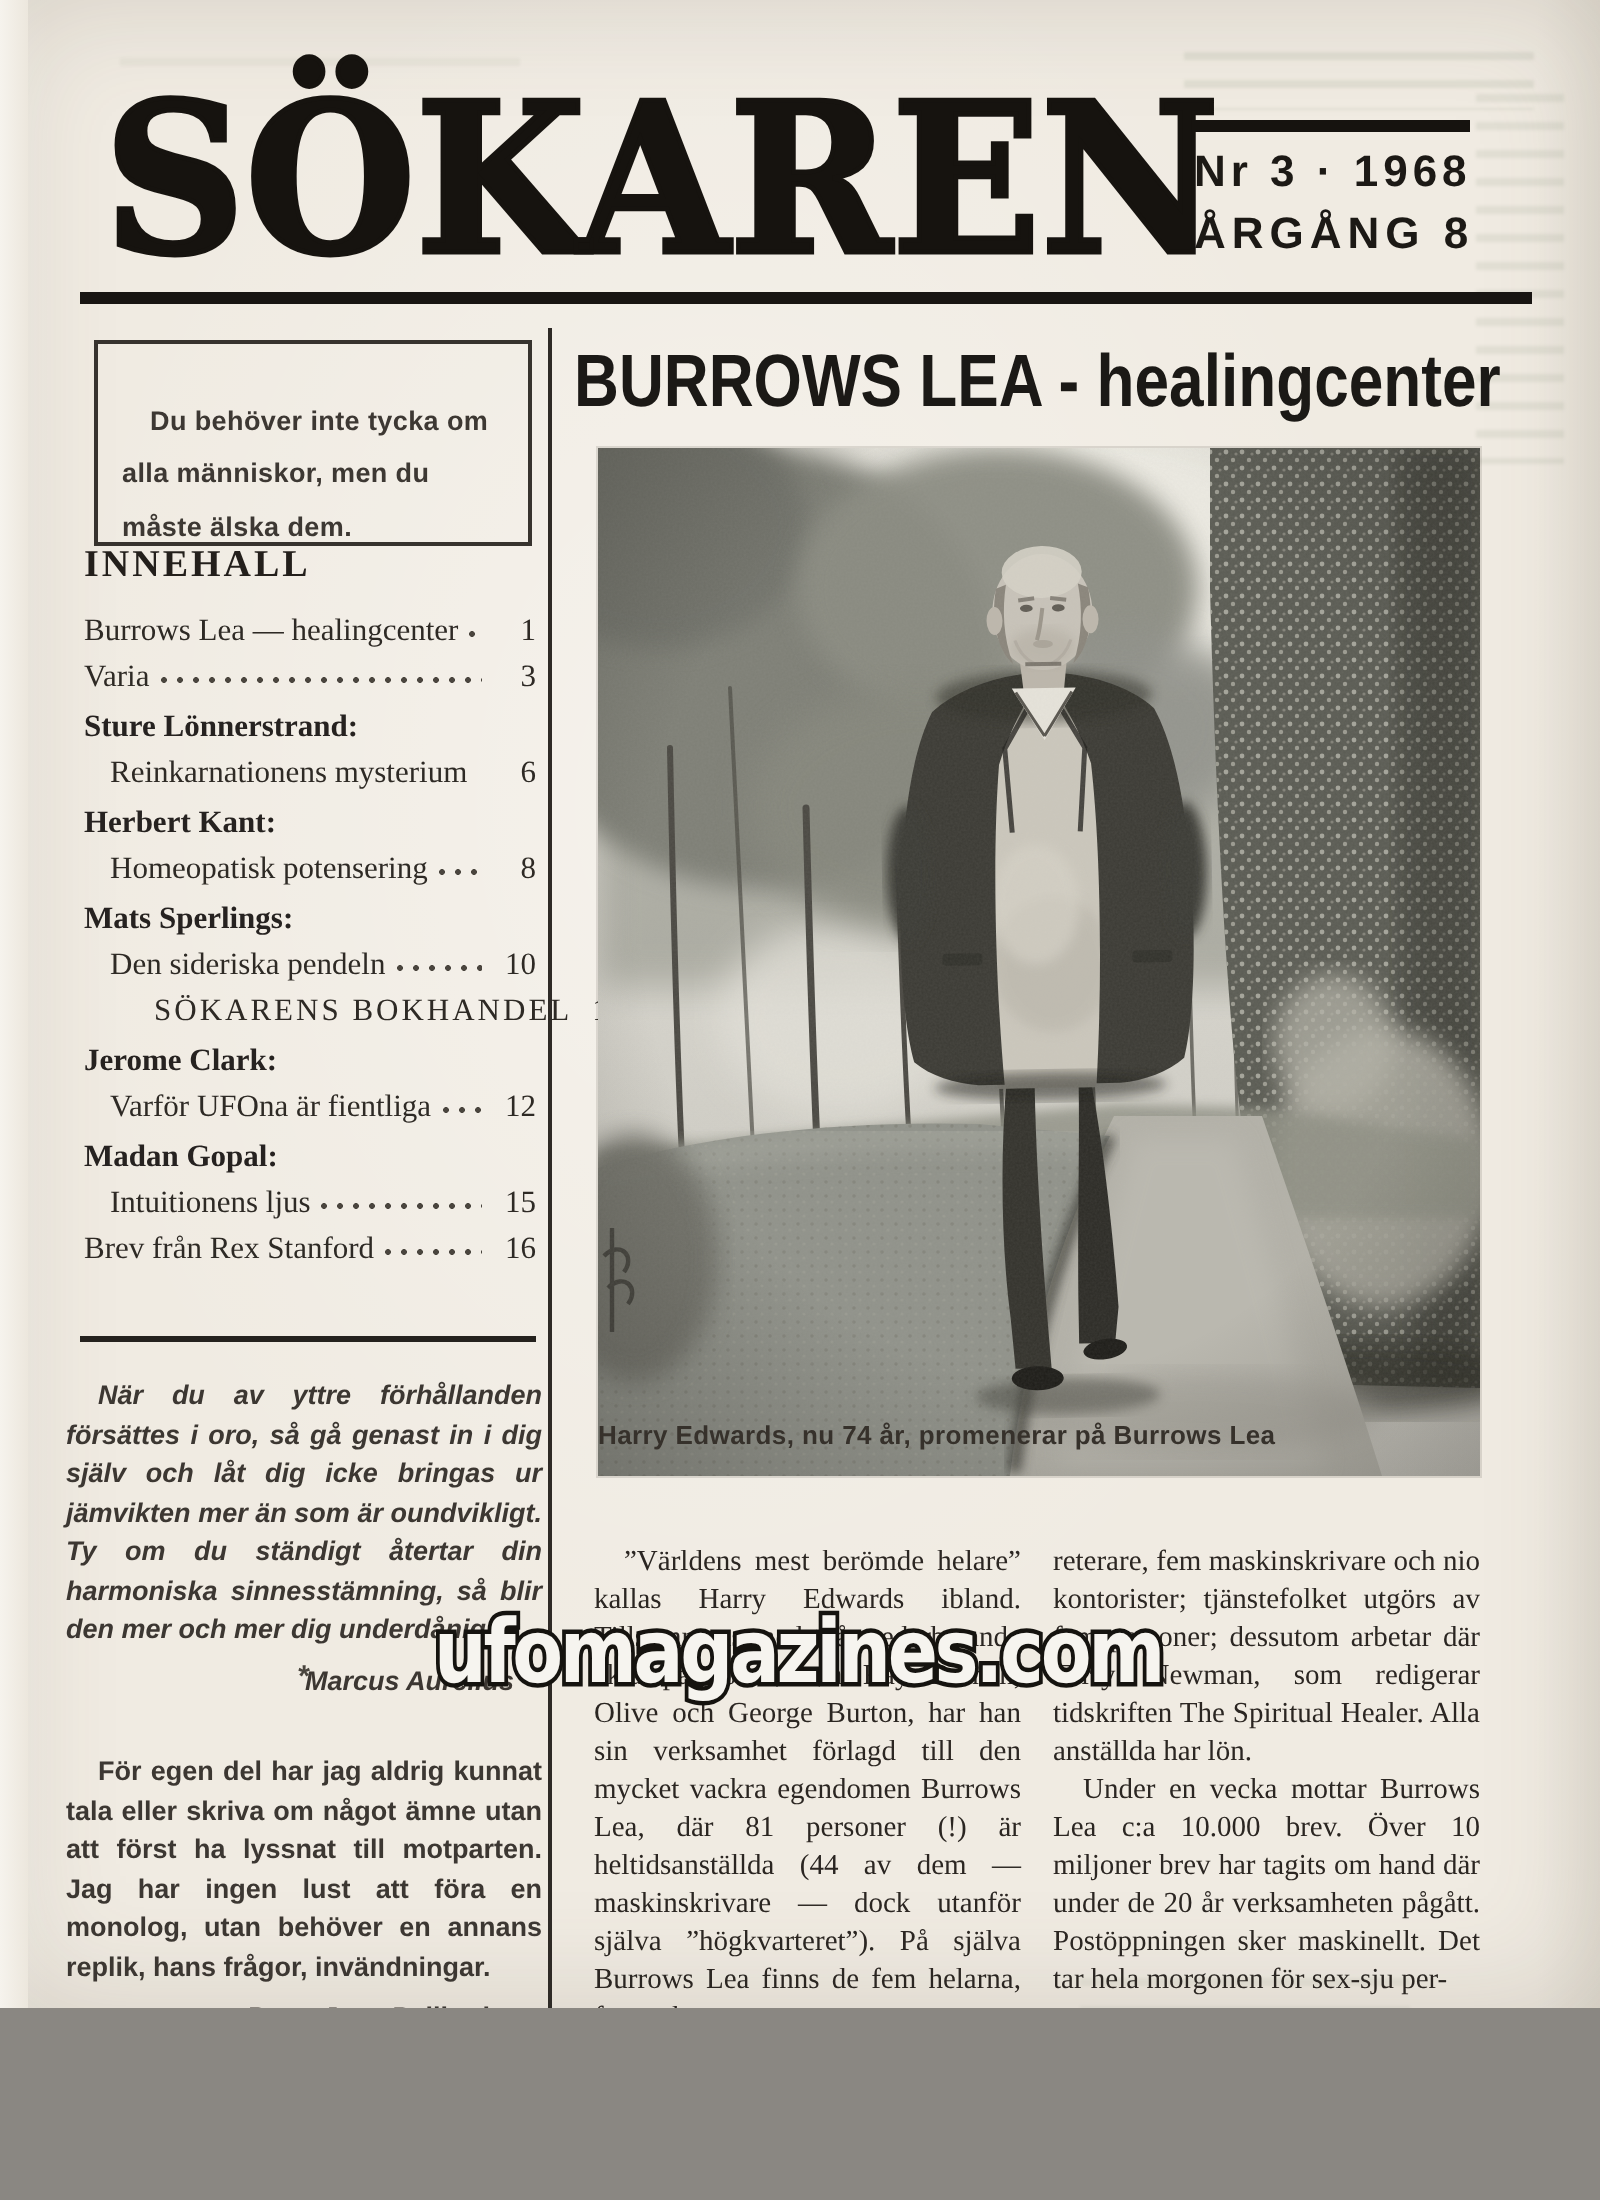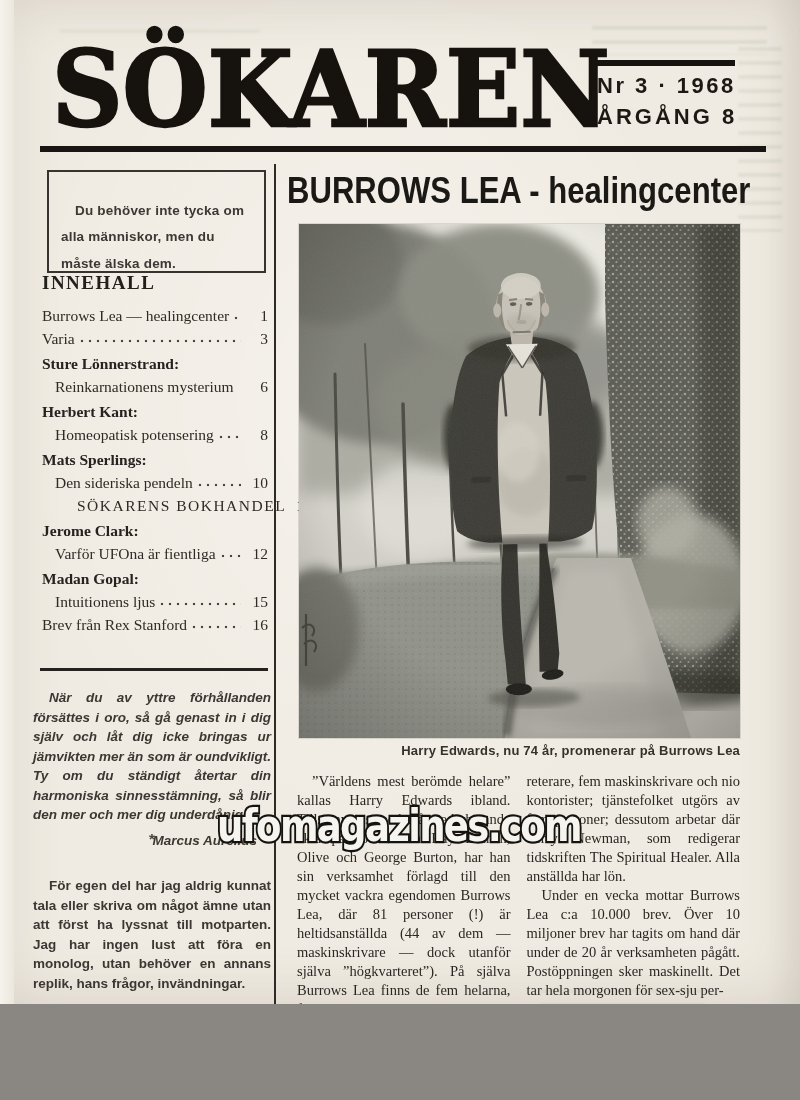--- a/index.html
+++ b/index.html
@@ -63,21 +63,21 @@
   .divider-v{left:274px;top:164px;width:2px;height:842px;background:#2e2a26;}
 
   
   .headline{
     left:287px;top:170px;font-family:"Liberation Sans",sans-serif;font-weight:bold;
     font-size:37px;color:#1b1916;white-space:nowrap;letter-spacing:0;
     transform:scaleX(.84);transform-origin:left top;
   }
   .photo{left:299px;top:224px;width:441px;height:514px;display:block;
     outline:1px solid rgba(40,35,28,.12);}
-  .caption{left:299px;top:743px;width:441px;text-align:right;
+  .caption{left:299px;top:710px;width:441px;text-align:left;
     font-family:"Liberation Sans",sans-serif;font-weight:bold;font-size:13px;
     color:#36312b;letter-spacing:.2px;}
   .bodycols{left:297px;top:772px;width:443px;height:234px;display:flex;gap:16px;overflow:hidden;}
   .bodycol{flex:1;font-size:14.5px;line-height:19px;text-align:justify;color:#2b2622;}
   .bodycol p{margin:0;}
   .bodycol p.pindent{text-indent:15px;}
   .rule-bottom{left:274px;top:1004px;width:494px;height:2.5px;background:#28241f;}
   .price{left:480px;top:1021px;width:280px;text-align:center;
     font-family:"Liberation Sans",sans-serif;font-weight:bold;font-size:16.5px;
     color:#26221d;}

